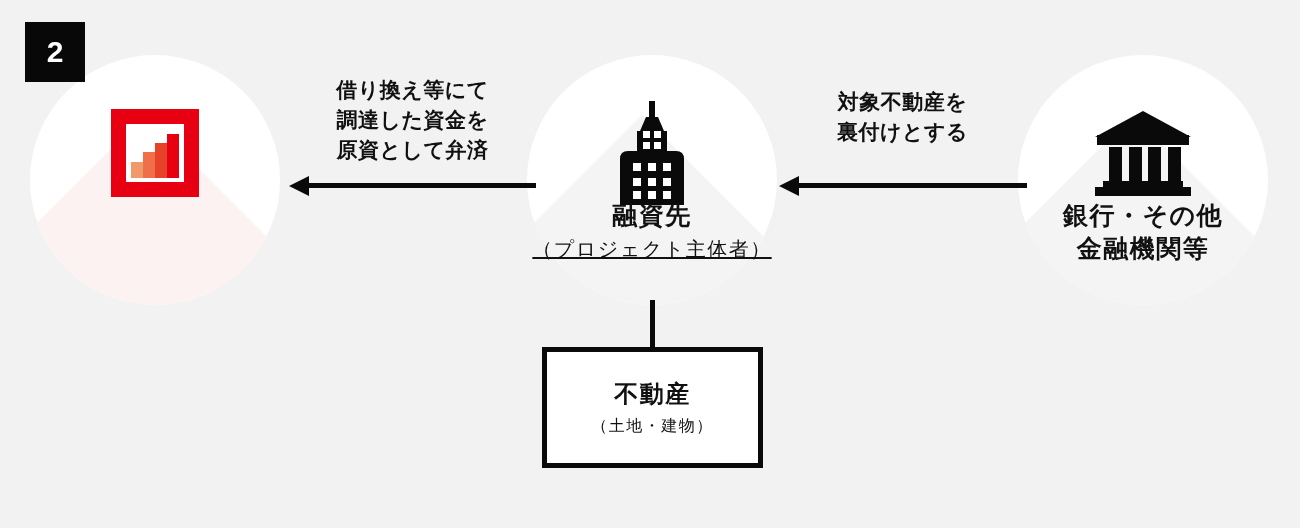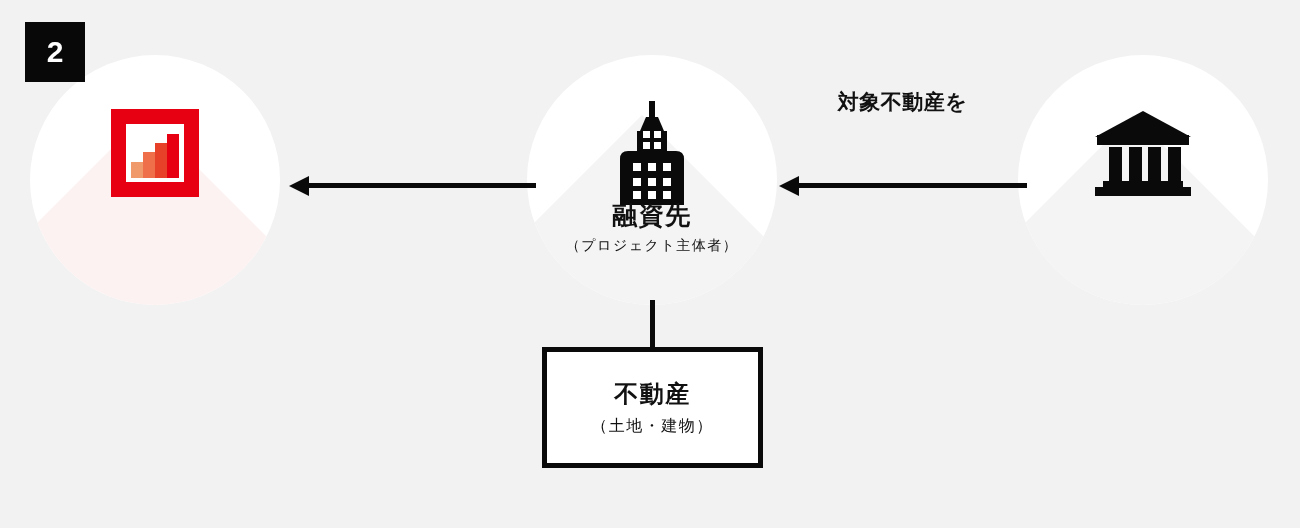--- a/index.html
+++ b/index.html
@@ -85,26 +85,27 @@
     z-index: 3;
   }
   .caption .main {
     font-size: 25px;
     font-weight: bold;
     letter-spacing: 1.5px;
     line-height: 1.3;
     white-space: nowrap;
   }
   .caption .sub {
-    font-size: 14px;
+    font-size: 20px;
     font-weight: normal;
     letter-spacing: 1.5px;
     line-height: 1.45;
     margin-top: 3px;
     white-space: nowrap;
+    text-decoration: underline;
   }
 
   #node-left   { left: 30px;   top: 55px; }
   #node-center { left: 527px;  top: 55px; }
   #node-right  { left: 1018px; top: 55px; }
 
   
   .chart-icon {
     position: relative;
     width: 88px;
@@ -271,35 +272,45 @@
 
         <rect x="18" y="40" width="13" height="34" fill="#0a0a0a"></rect>
         <rect x="38" y="40" width="13" height="34" fill="#0a0a0a"></rect>
         <rect x="57" y="40" width="13" height="34" fill="#0a0a0a"></rect>
         <rect x="77" y="40" width="13" height="34" fill="#0a0a0a"></rect>
 
         <rect x="12" y="74" width="80" height="7" fill="#0a0a0a"></rect>
         <rect x="4" y="80" width="96" height="9" fill="#0a0a0a"></rect>
       </svg>
     </div>
+    <div class="caption">
+      <div class="main">銀行・その他</div>
+      <div class="main">金融機関等</div>
+    </div>
   </div>
 
   <div class="arrow" id="arrow-left">
     <div class="head"></div>
     <div class="shaft"></div>
   </div>
 
   <div class="arrow" id="arrow-right">
     <div class="head"></div>
     <div class="shaft"></div>
   </div>
 
+  <div class="arrow-label" id="label-left">
+    <div>借り換え等にて</div>
+    <div>調達した資金を</div>
+    <div>原資として弁済</div>
+  </div>
 
   <div class="arrow-label" id="label-right">
     <div>対象不動産を</div>
+    <div>裏付けとする</div>
   </div>
 
   <div id="connector"></div>
 
   <div id="property-box">
     <div class="main">不動産</div>
     <div class="sub">（土地・建物）</div>
   </div>
 
 </div>

